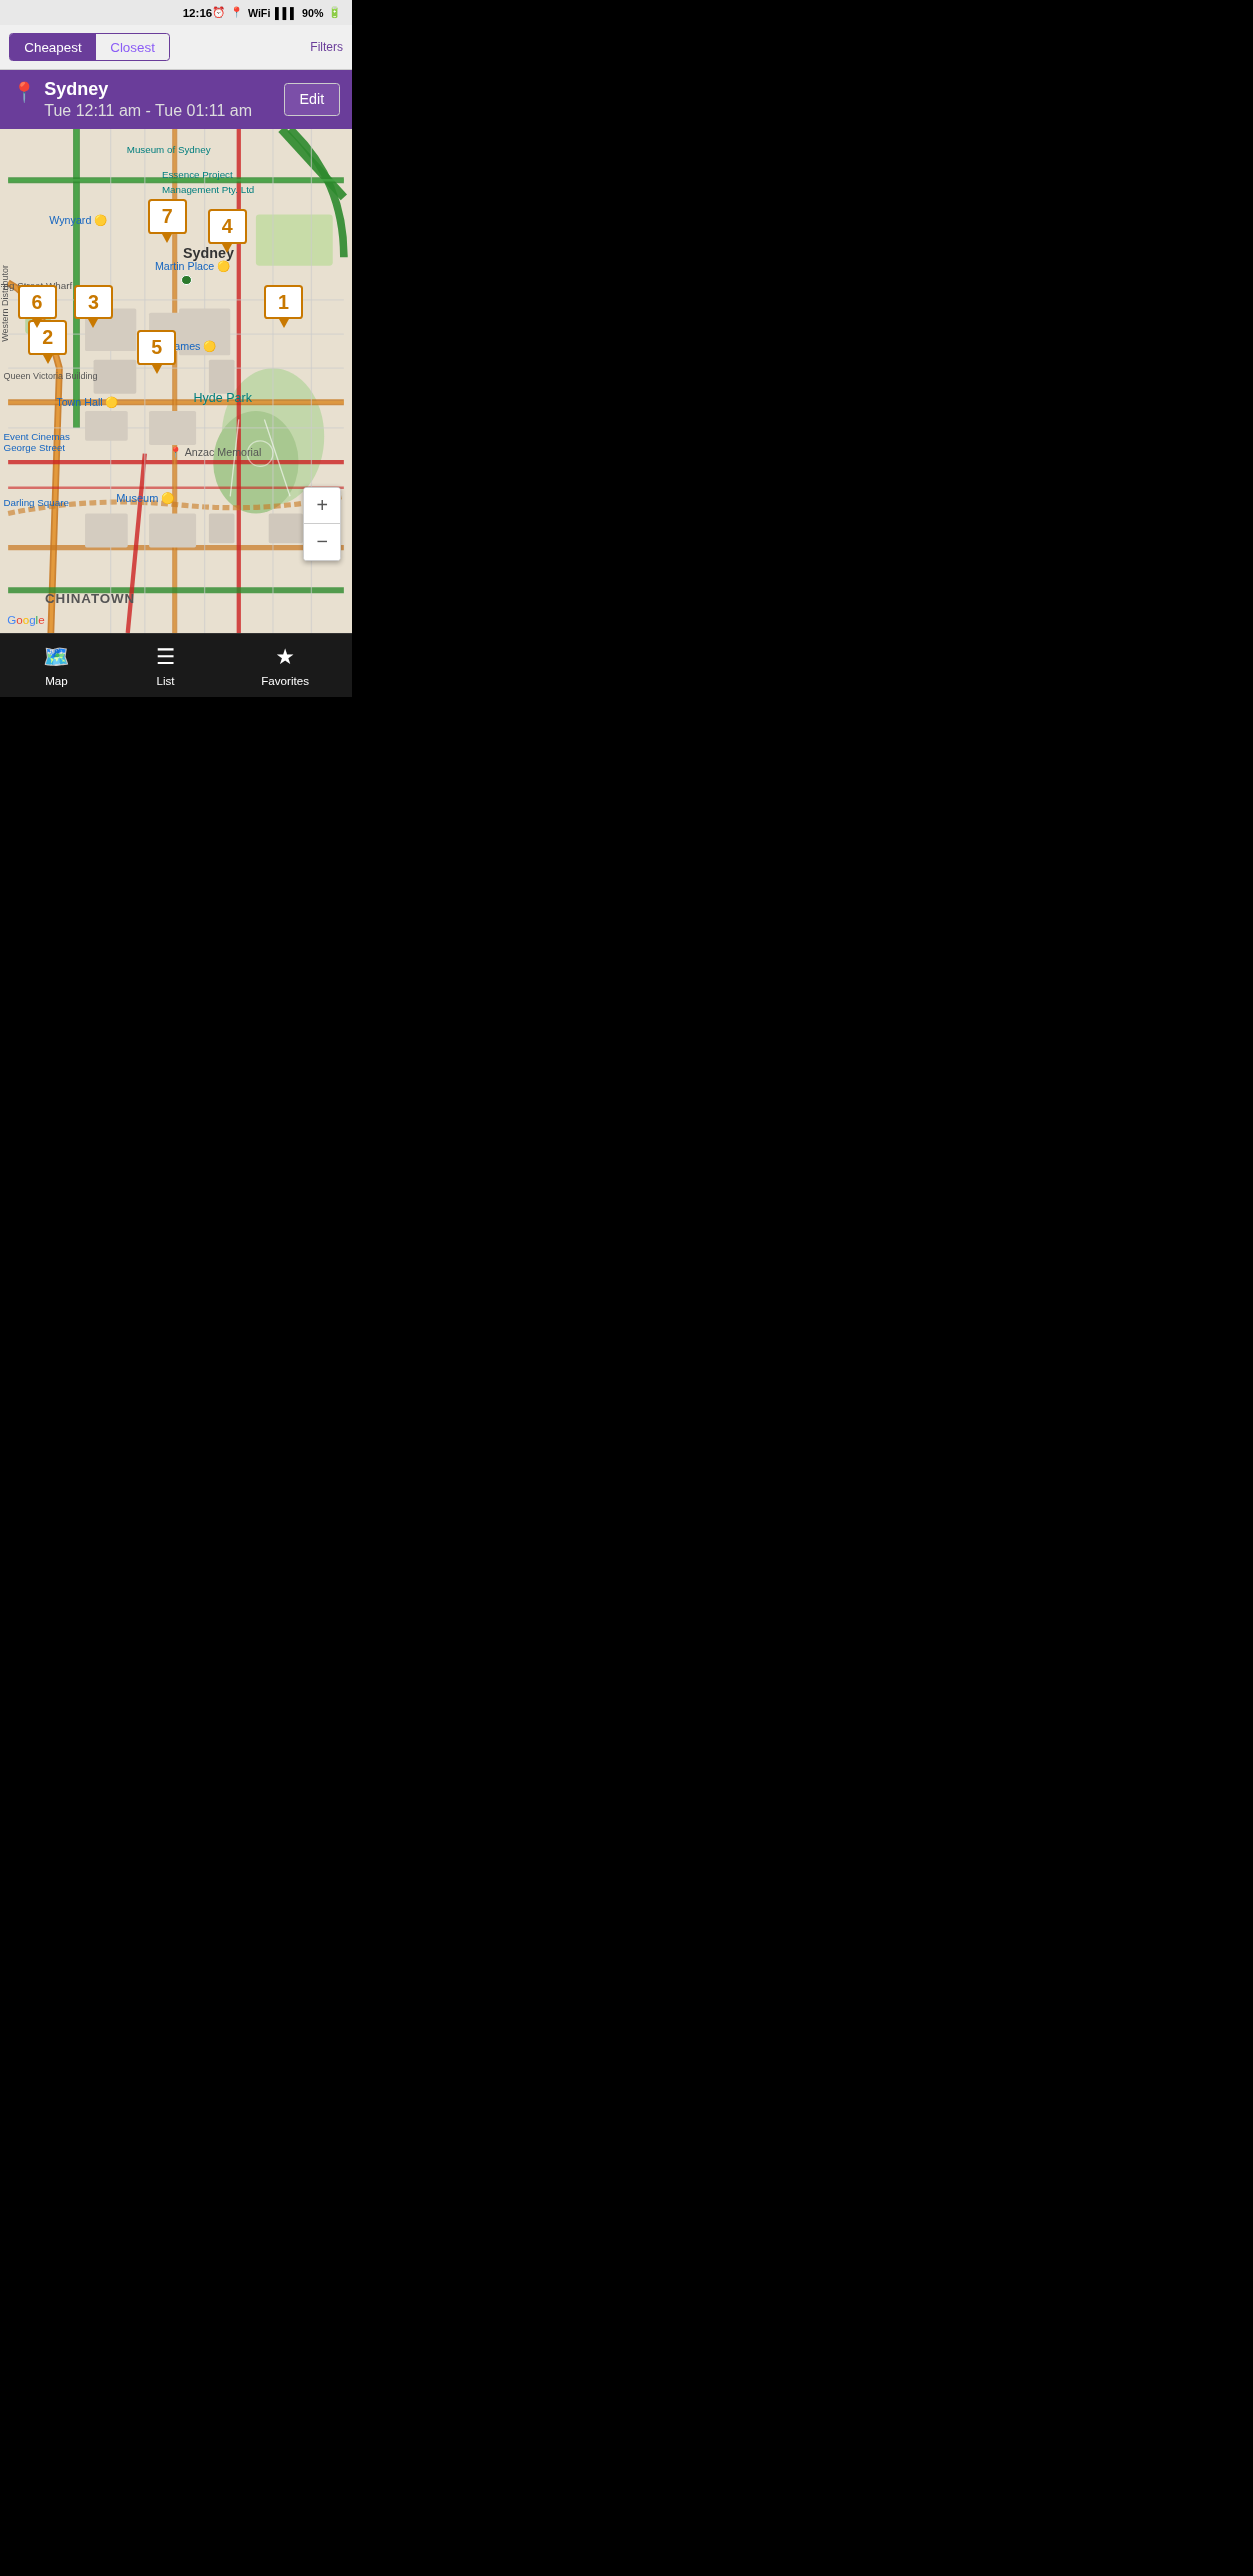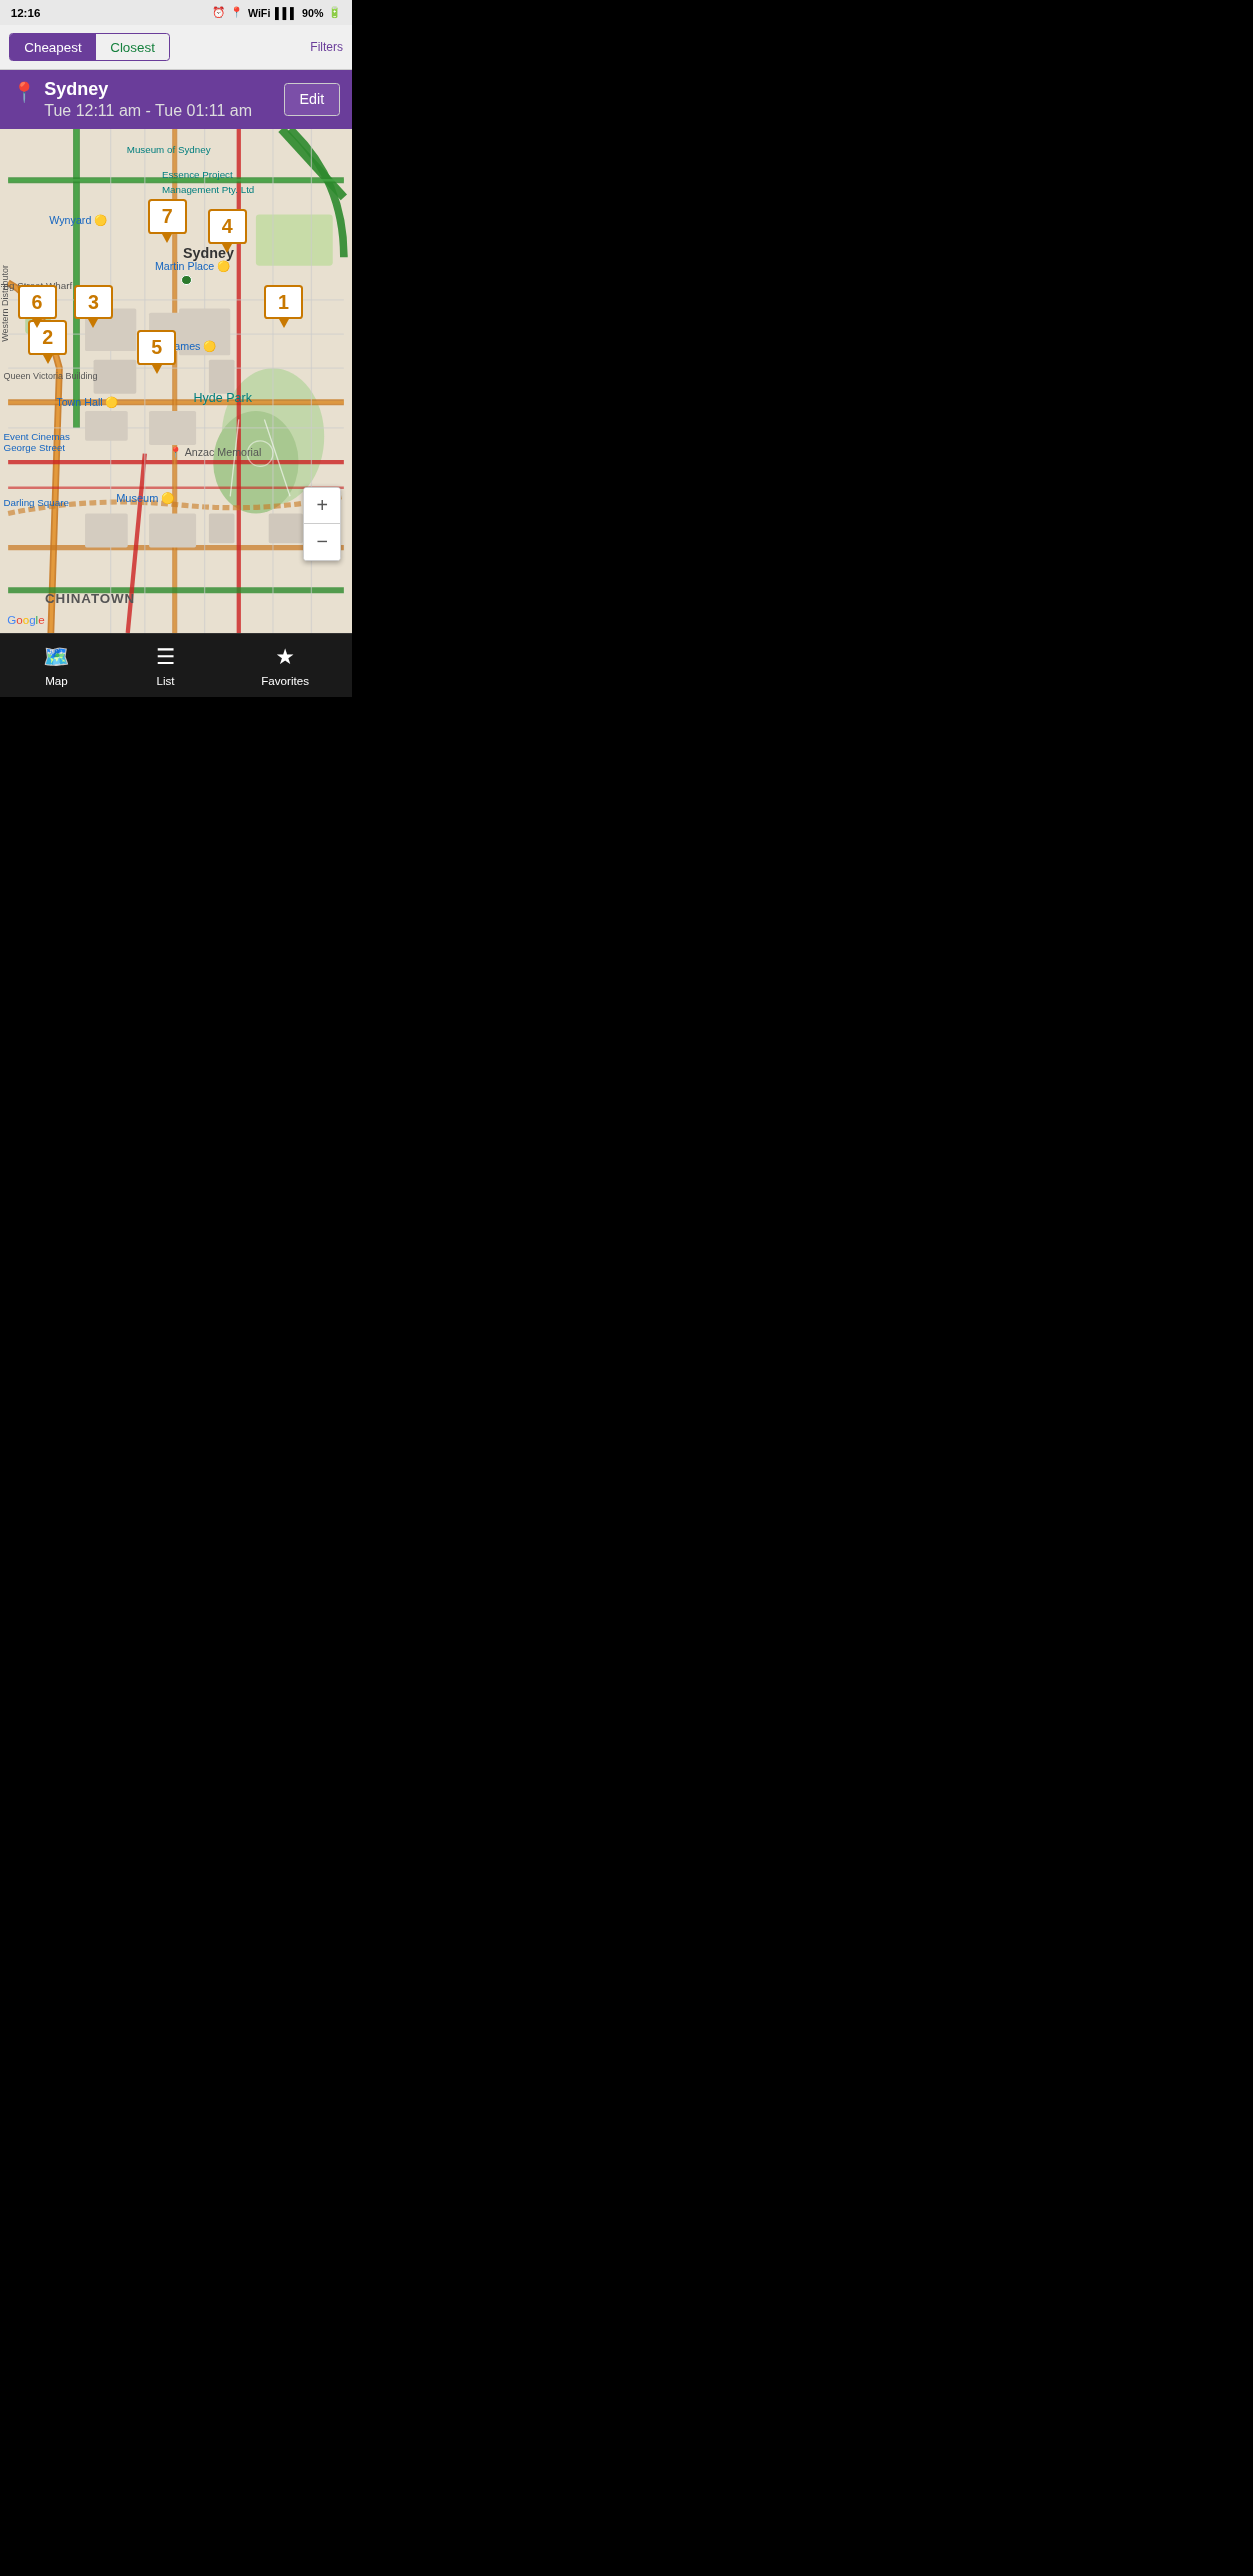--- a/index.html
+++ b/index.html
@@ -13,21 +13,21 @@
       overflow-x: hidden;
       position: relative;
     }
 
     
     .status-bar {
       background: #e8e8e8;
       height: 25px;
       display: flex;
       align-items: center;
-      justify-content: space-between;
+      justify-content: flex-end;
       padding: 0 10.7px;
       font-size: 11.6px;
       font-weight: 600;
     }
     .status-time { color: #000; }
     .status-icons { display: flex; align-items: center; gap: 4.5px; font-size: 10.7px; color: #000; }
 
     
     .top-nav {
       background: #f0f0f0;
@@ -44,21 +44,21 @@
       border-radius: 3.6px;
       overflow: hidden;
     }
     .sort-btn {
       padding: 5.4px 14.3px;
       font-size: 13.4px;
       font-weight: 500;
       cursor: pointer;
       background: transparent;
       border: none;
-      color: #15803d;
+      color: #8b5cf6;
     }
     .sort-btn.active {
       background: #6a3d9a;
       color: white;
     }
     .filters-btn {
       font-size: 12px;
       font-weight: 500;
       color: #6a3d9a;
       background: none;

